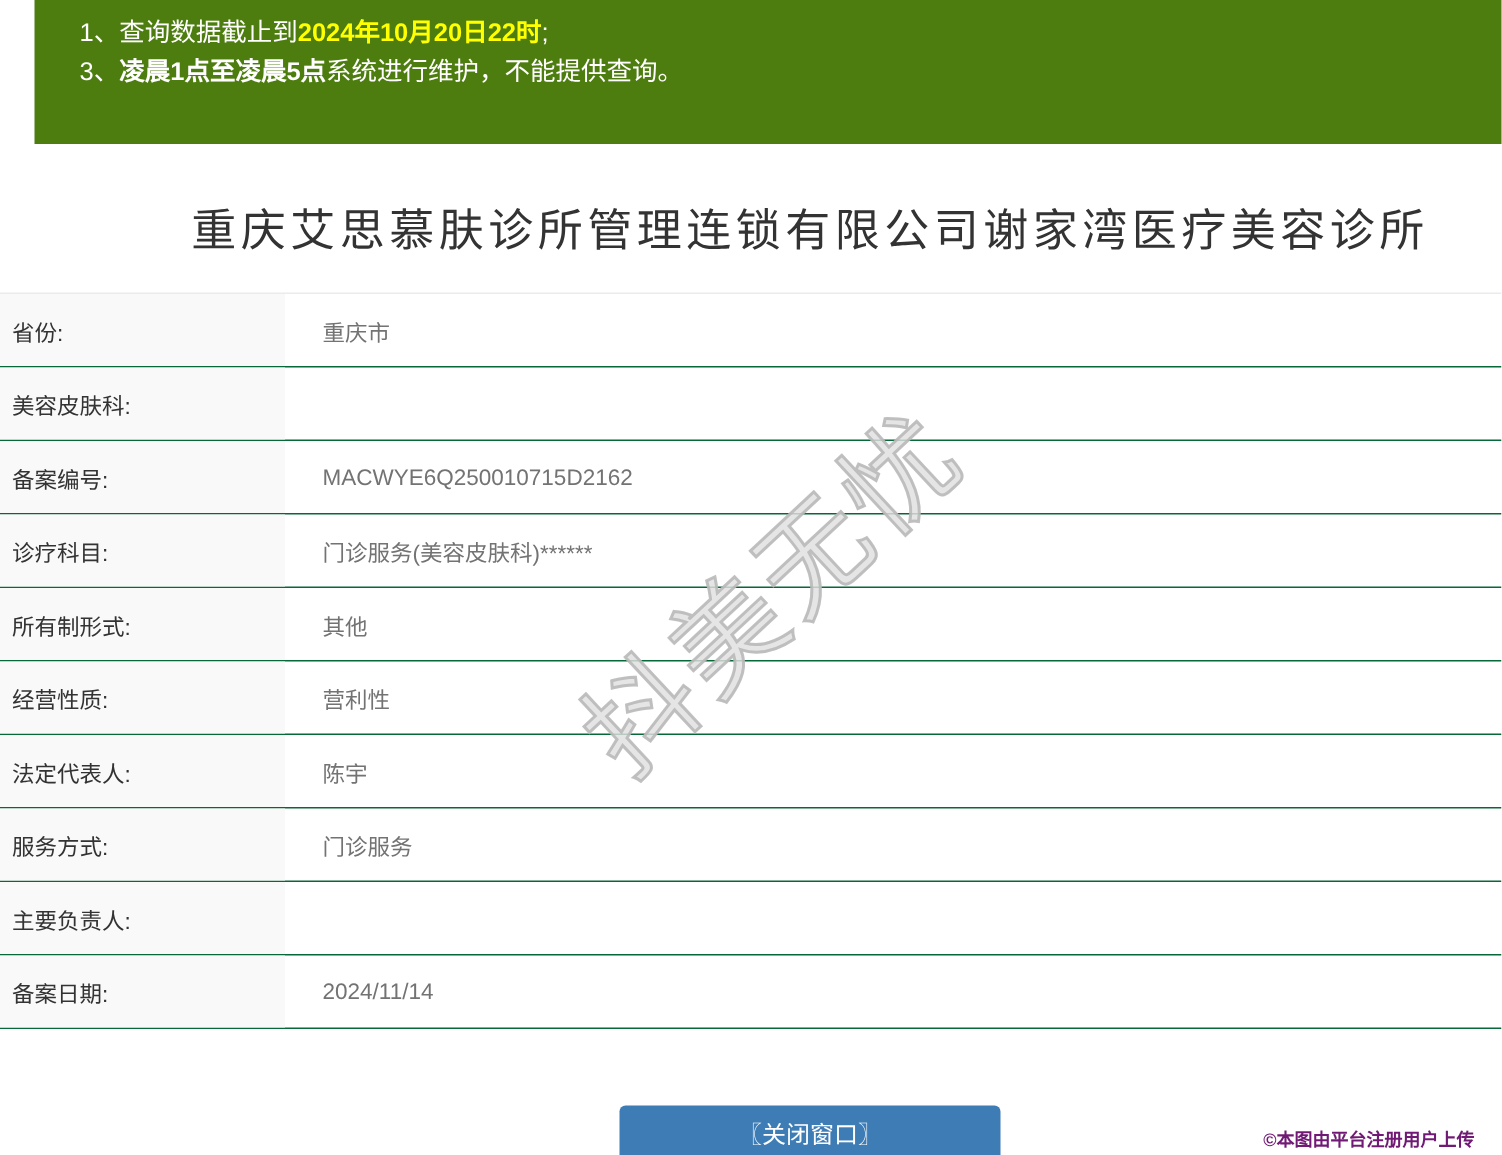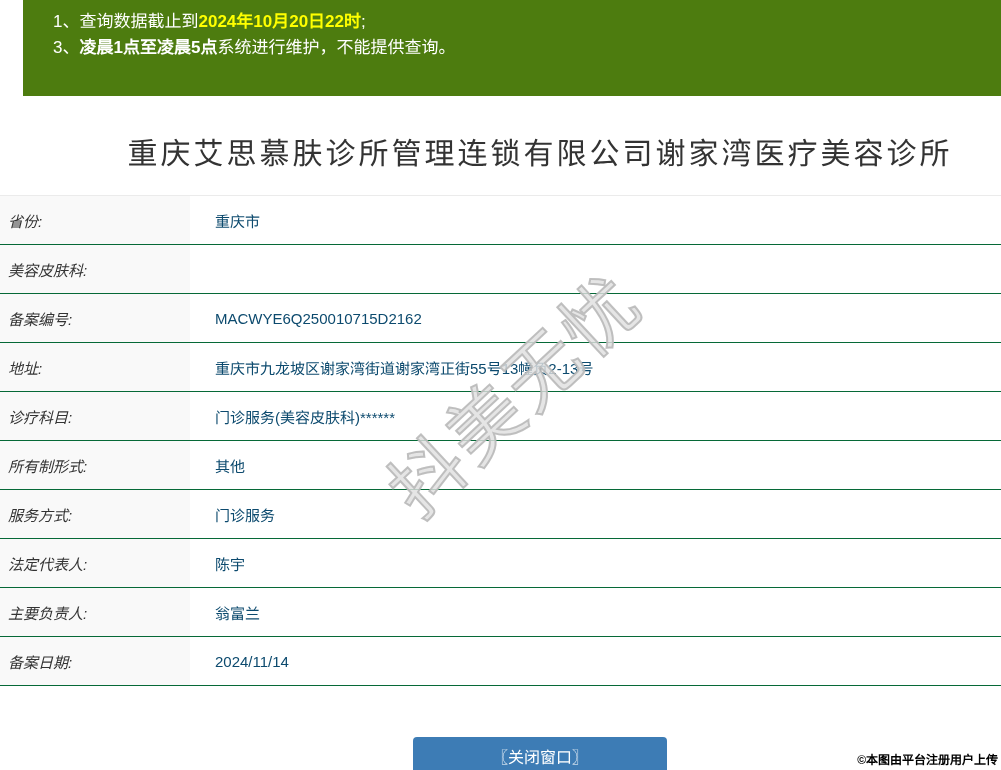--- a/index.html
+++ b/index.html
@@ -32,25 +32,25 @@
   .record-table{width:1001px;border-top:1px solid #ebebeb;}
   .row{
     display:flex;align-items:stretch;height:48px;
     border-bottom:1px solid #066937;
     font-size:15px;
   }
   .cell-label{
     width:190px;flex:0 0 190px;box-sizing:border-box;
     background:#f9f9f9;
     display:flex;align-items:center;
-    padding-left:8px;color:#333;font-style:italic;
+    padding-left:8px;color:#333;
   }
   .cell-value{
     flex:1;display:flex;align-items:center;
-    padding-left:25px;color:#0c4a6e;
+    padding-left:25px;color:#737373;
   }
   
   .close-btn{
     position:absolute;left:413px;top:737px;
     width:254px;height:42px;
     background:#3d7cb5;border:none;border-radius:4px;
     color:#ffffff;font-size:16px;
     font-family:inherit;
     text-align:center;line-height:34px;
     cursor:pointer;
@@ -60,22 +60,22 @@
     position:absolute;left:511px;top:391px;
     transform:translate(-50%,-50%) rotate(-43deg);
     font-size:74px;letter-spacing:4px;white-space:nowrap;
     color:rgba(255,255,255,0.55);
     -webkit-text-stroke:2px rgba(185,185,185,0.9);
     text-shadow:0 0 1px rgba(160,160,160,0.6);
     pointer-events:none;z-index:5;
   }
   
   .copyright{
-    position:absolute;right:3px;bottom:3px;
-    font-size:12px;font-weight:bold;color:#000000;
+    position:absolute;right:18px;bottom:3px;
+    font-size:12px;font-weight:bold;color:#701a75;
     text-shadow:-1px 0 #fff,1px 0 #fff,0 -1px #fff,0 1px #fff;
     z-index:6;
   }
 </style>
 </head>
 <body>
 
 <div class="banner">
   <div class="notice">
     <span class="num">1、</span><span>查询数据截止到</span><span class="em-yellow">2024年10月20日22时</span><span>;</span>
@@ -96,42 +96,41 @@
     <div class="cell-value">重庆市</div>
   </div>
   <div class="row">
     <div class="cell-label">美容皮肤科:</div>
   </div>
   <div class="row">
     <div class="cell-label">备案编号:</div>
     <div class="cell-value">MACWYE6Q250010715D2162</div>
   </div>
   <div class="row">
-    <div class="cell-label">地址:</div>
-    <div class="cell-value">重庆市九龙坡区谢家湾街道谢家湾正街55号13幢负2-13号</div>
-  </div>
-  <div class="row">
     <div class="cell-label">诊疗科目:</div>
     <div class="cell-value">门诊服务(美容皮肤科)******</div>
   </div>
   <div class="row">
     <div class="cell-label">所有制形式:</div>
     <div class="cell-value">其他</div>
   </div>
   <div class="row">
-    <div class="cell-label">服务方式:</div>
-    <div class="cell-value">门诊服务</div>
+    <div class="cell-label">经营性质:</div>
+    <div class="cell-value">营利性</div>
   </div>
   <div class="row">
     <div class="cell-label">法定代表人:</div>
     <div class="cell-value">陈宇</div>
   </div>
   <div class="row">
+    <div class="cell-label">服务方式:</div>
+    <div class="cell-value">门诊服务</div>
+  </div>
+  <div class="row">
     <div class="cell-label">主要负责人:</div>
-    <div class="cell-value">翁富兰</div>
   </div>
   <div class="row">
     <div class="cell-label">备案日期:</div>
     <div class="cell-value">2024/11/14</div>
   </div>
 </div>
 
 <button class="close-btn">〖关闭窗口〗</button>
 
 <div class="watermark">抖美无忧</div>

